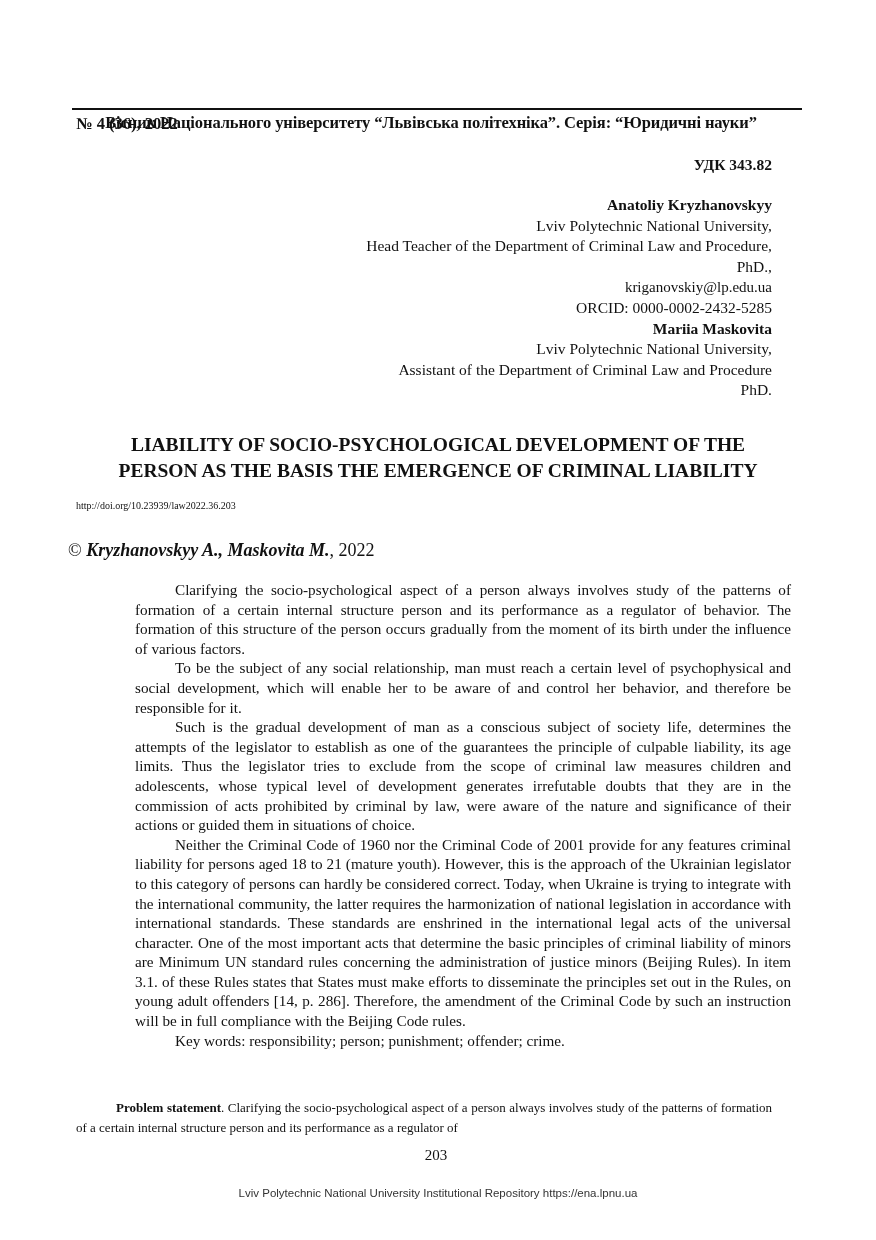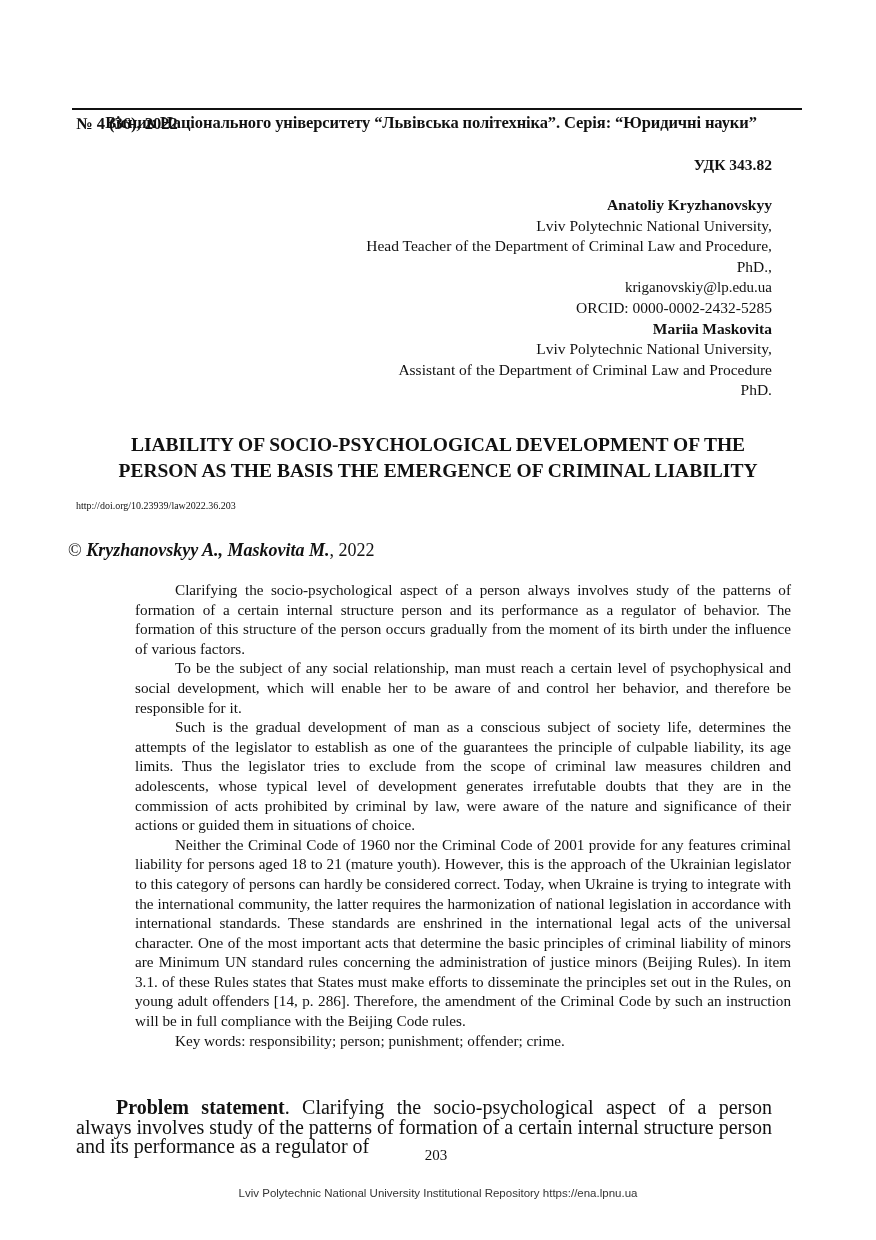--- a/index.html
+++ b/index.html
@@ -35,21 +35,21 @@
     .copyright i { font-weight: bold; }
     .abstract {
       left: 116px; width: 656px; top: 580px;
       font-size: 15.2px; font-weight: normal; line-height: 19.6px;
       text-align: justify;
       margin-left: 19px;
     }
     .abstract p { margin: 0; text-indent: 40px; }
     .body-text {
       left: 76px; width: 696px; top: 1098px;
-      font-size: 20px; line-height: 19.6px; text-align: justify;
+      font-size: 13px; line-height: 19.6px; text-align: justify;
     }
     .body-text p { margin: 0; text-indent: 40px; }
     .page-number { left: 0; width: 872px; top: 1147px; text-align: center; font-size: 15px; }
     .repo-footer {
       left: 0; width: 876px; top: 1187px; text-align: center;
       font-family: "Liberation Sans", sans-serif; font-size: 11.5px; color: #333;
     }
   </style>
 </head>
 <body>

